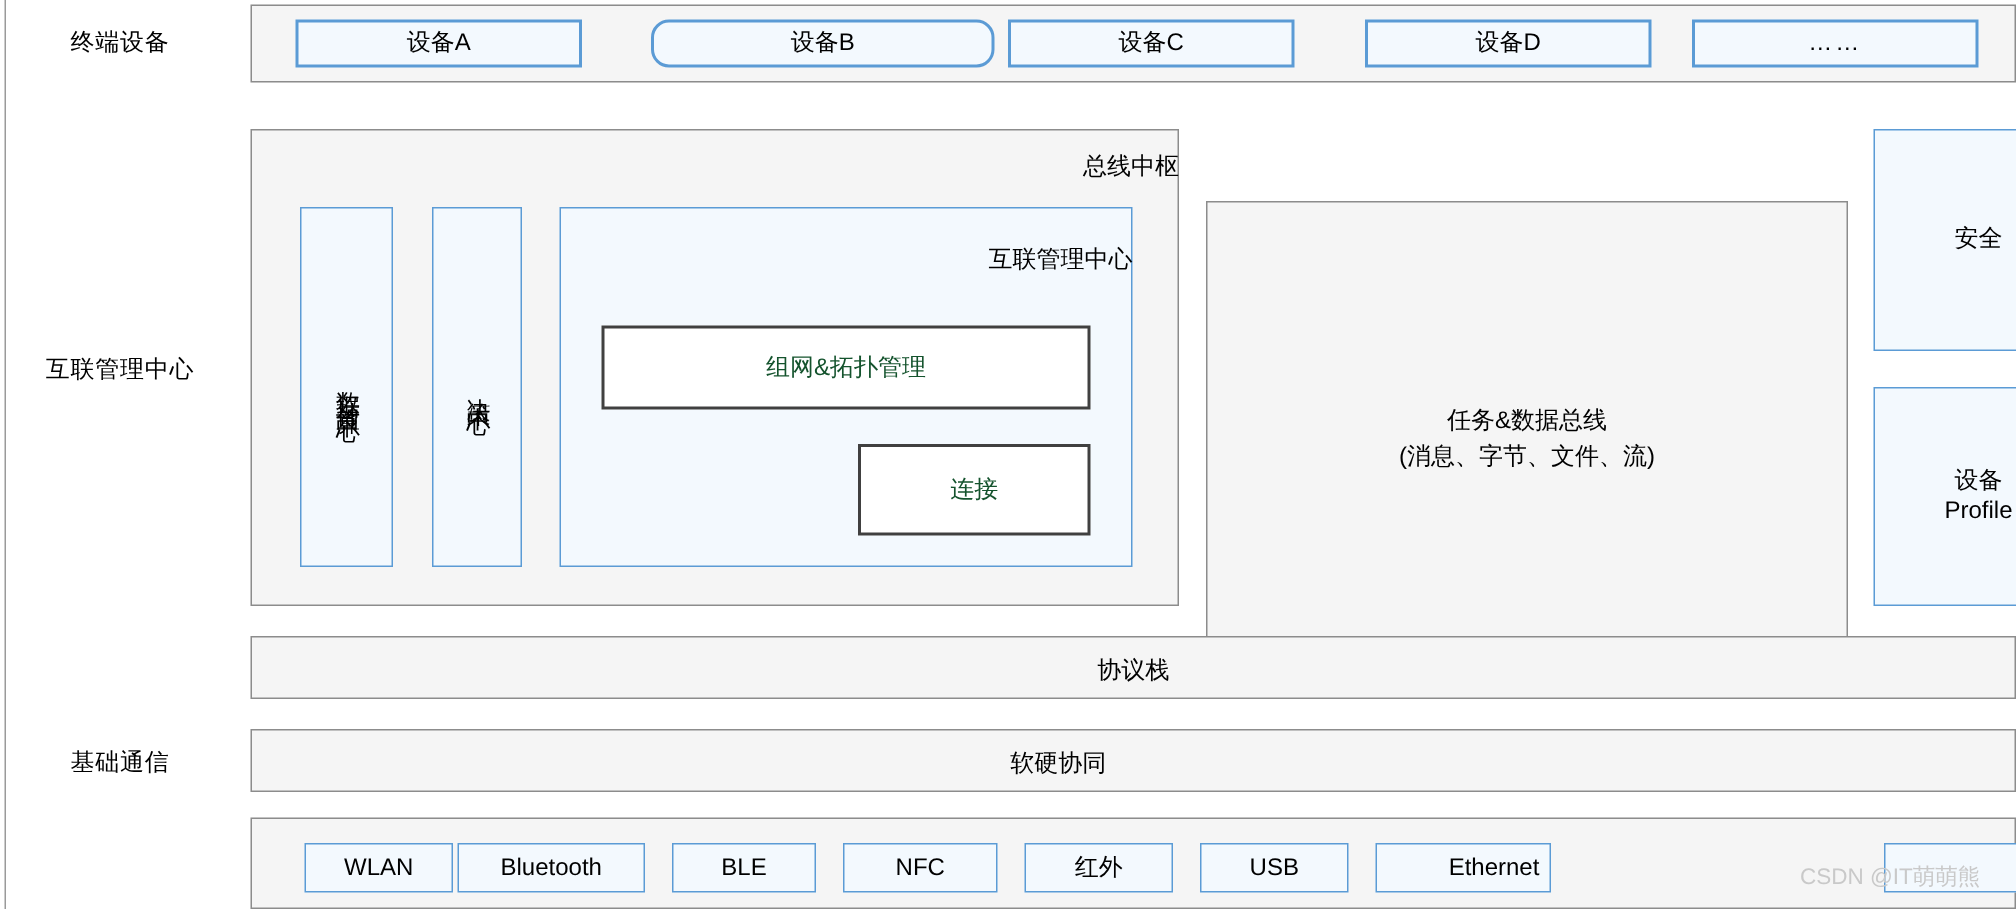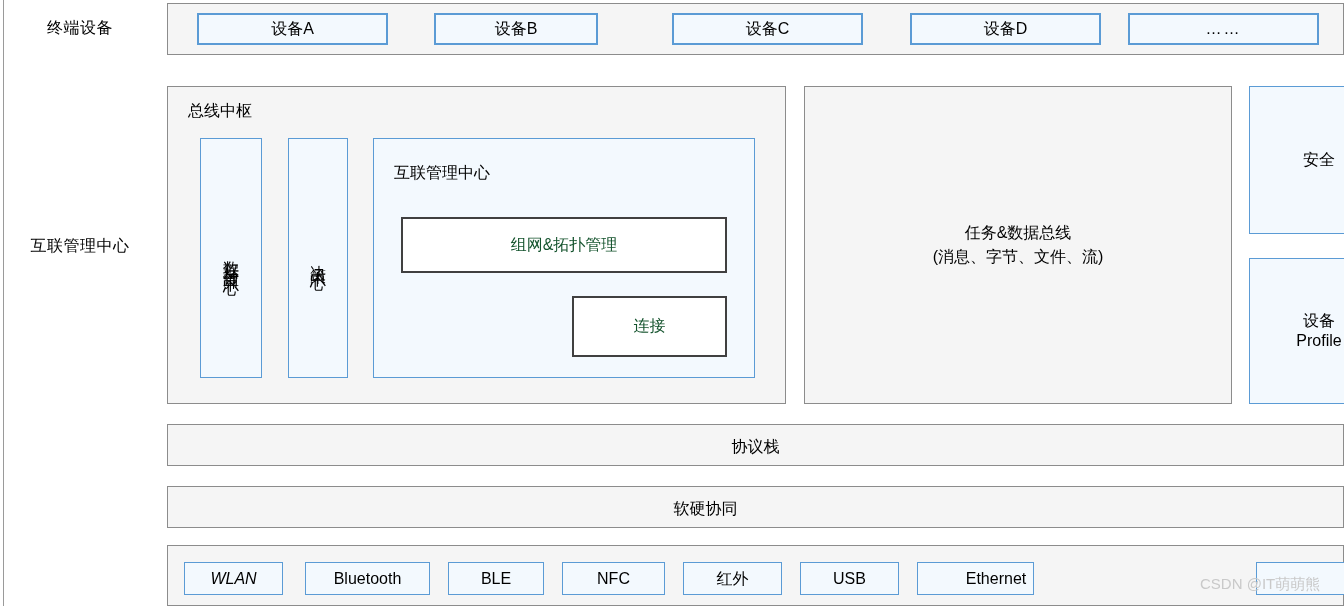--- a/index.html
+++ b/index.html
@@ -100,29 +100,29 @@
     background: #f5f5f5;
     border: 1px solid #8c8c8c;
     box-sizing: border-box;
     display: flex;
     align-items: center;
     justify-content: center;
     text-align: center;
     font-size: 16px;
     line-height: 1.5;
     color: #000000;
+    margin-top: 48px;
   }
 
   .panel-title {
     position: absolute;
-    text-align: left;
-    font-size: 16px;
-    color: #000000;
-    white-space: nowrap;
-    padding-left: 21px;
+    text-align: right;
+    font-size: 16px;
+    color: #000000;
+    white-space: nowrap;
   }
 
   .band-text {
     position: absolute;
     font-size: 16px;
     color: #000000;
     white-space: nowrap;
   }
 
   .watermark {
@@ -135,25 +135,26 @@
 </style>
 </head>
 <body>
 
 <div id="canvas">
 
   <div class="page-rule"></div>
 
   <div class="layer-label" style="top:18px;">终端设备</div>
   <div class="layer-label" style="top:236px;">互联管理中心</div>
+  <div class="layer-label" style="top:498px;">基础通信</div>
 
   <div class="band" style="left:167px; top:3px; width:1177px; height:52px;"></div>
 
   <div class="chip thickblue" style="left:197px; top:13px; width:191px; height:32px;">设备A</div>
-  <div class="chip thickblue" style="left:434px; top:13px; width:164px; height:32px;">设备B</div>
+  <div class="chip thickblue" style="left:434px; top:13px; width:229px; height:32px;border-radius:12px;">设备B</div>
   <div class="chip thickblue" style="left:672px; top:13px; width:191px; height:32px;">设备C</div>
   <div class="chip thickblue" style="left:910px; top:13px; width:191px; height:32px;">设备D</div>
   <div class="chip thickblue" style="left:1128px; top:13px; width:191px; height:32px; letter-spacing:2px;">……</div>
 
   <div class="band" style="left:167px; top:86px; width:619px; height:318px;"></div>
 
   <div class="panel-title" style="left:167px; top:101px; width:619px;">总线中枢</div>
 
   <div class="chip vertical" style="left:200px; top:138px; width:62px; height:240px;">数据与计算中心</div>
 
@@ -183,21 +184,21 @@
   </div>
 
   <div class="band" style="left:167px; top:424px; width:1177px; height:42px;"></div>
   <div class="band-text" style="left:167px; top:437px; width:1177px; text-align:center;">协议栈</div>
 
   <div class="band" style="left:167px; top:486px; width:1177px; height:42px;"></div>
   <div class="band-text" style="left:167px; top:499px; width:1077px; text-align:center;">软硬协同</div>
 
   <div class="band" style="left:167px; top:545px; width:1177px; height:61px;"></div>
 
-  <div class="chip" style="left:184px; top:562px; width:99px; height:33px;font-style:italic;">WLAN</div>
+  <div class="chip" style="left:203px; top:562px; width:99px; height:33px;">WLAN</div>
   <div class="chip" style="left:305px; top:562px; width:125px; height:33px;">Bluetooth</div>
   <div class="chip" style="left:448px; top:562px; width:96px; height:33px;">BLE</div>
   <div class="chip" style="left:562px; top:562px; width:103px; height:33px;">NFC</div>
   <div class="chip" style="left:683px; top:562px; width:99px; height:33px;">红外</div>
   <div class="chip" style="left:800px; top:562px; width:99px; height:33px;">USB</div>
   <div class="chip" style="left:917px; top:562px; width:117px; height:33px;padding-left:41px;">Ethernet</div>
   <div class="chip" style="left:1256px; top:562px; width:133px; height:33px;"></div>
 
   <div class="watermark" style="left:1200px; top:575px;">CSDN @IT萌萌熊</div>
 

